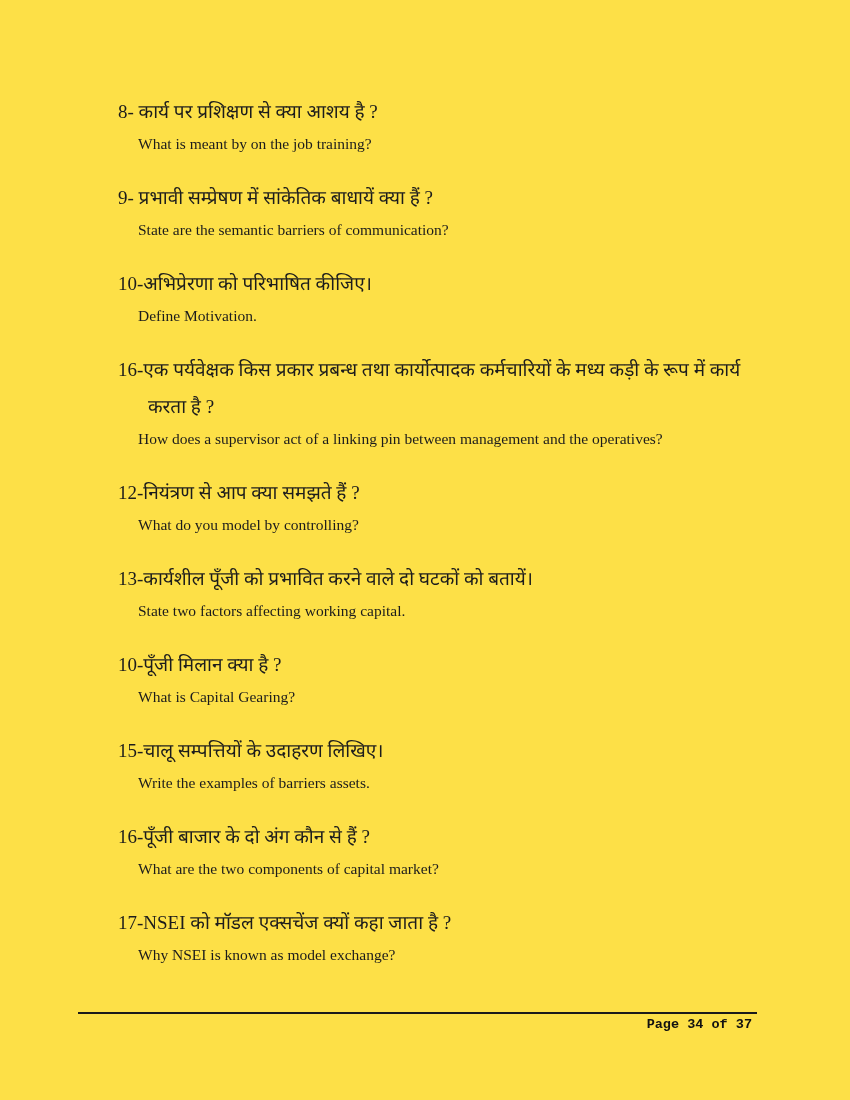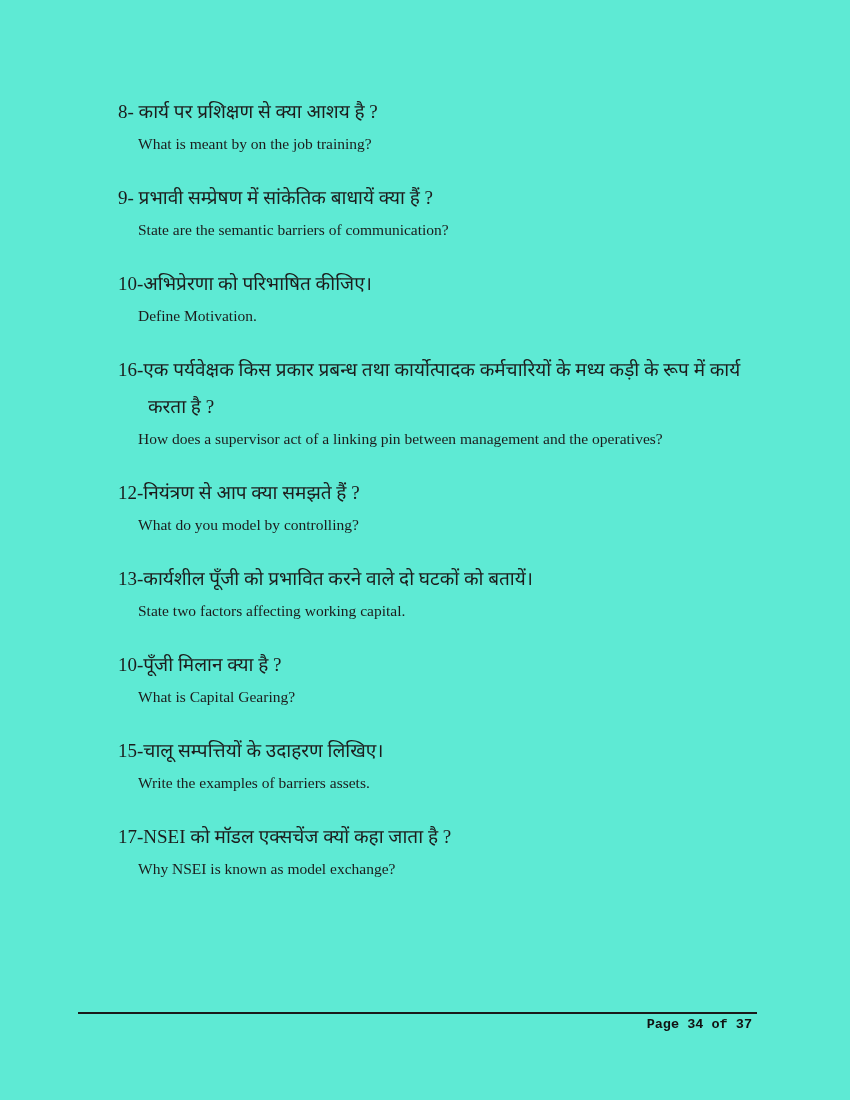--- a/index.html
+++ b/index.html
@@ -4,21 +4,21 @@
 <style>
   html, body {
     margin: 0;
     padding: 0;
     background: #ffffff;
   }
   .page {
     position: relative;
     width: 850px;
     height: 1100px;
-    background: #5eead4;
+    background: #fde047;
     overflow: hidden;
     font-family: "Liberation Serif", serif;
   }
   .content {
     position: absolute;
     top: 93px;
     left: 118px;
     width: 648px;
   }
   .question {
@@ -102,20 +102,24 @@
     <section class="question">
       <p class="hindi-line"><span class="qnum">10-</span><span class="htext">पूँजी मिलान क्या है ?</span></p>
       <p class="english-line">What is Capital Gearing?</p>
     </section>
 
     <section class="question">
       <p class="hindi-line"><span class="qnum">15-</span><span class="htext">चालू सम्पत्तियों के उदाहरण लिखिए।</span></p>
       <p class="english-line">Write the examples of barriers assets.</p>
     </section>
 
+    <section class="question">
+      <p class="hindi-line"><span class="qnum">16-</span><span class="htext">पूँजी बाजार के दो अंग कौन से हैं ?</span></p>
+      <p class="english-line">What are the two components of capital market?</p>
+    </section>
 
     <section class="question">
       <p class="hindi-line"><span class="qnum">17-</span><span class="htext">NSEI को मॉडल एक्सचेंज क्यों कहा जाता है ?</span></p>
       <p class="english-line">Why NSEI is known as model exchange?</p>
     </section>
   </main>
 
   <footer>
     <div class="footer-rule"></div>
     <div class="footer-text">Page 34 of 37</div>

